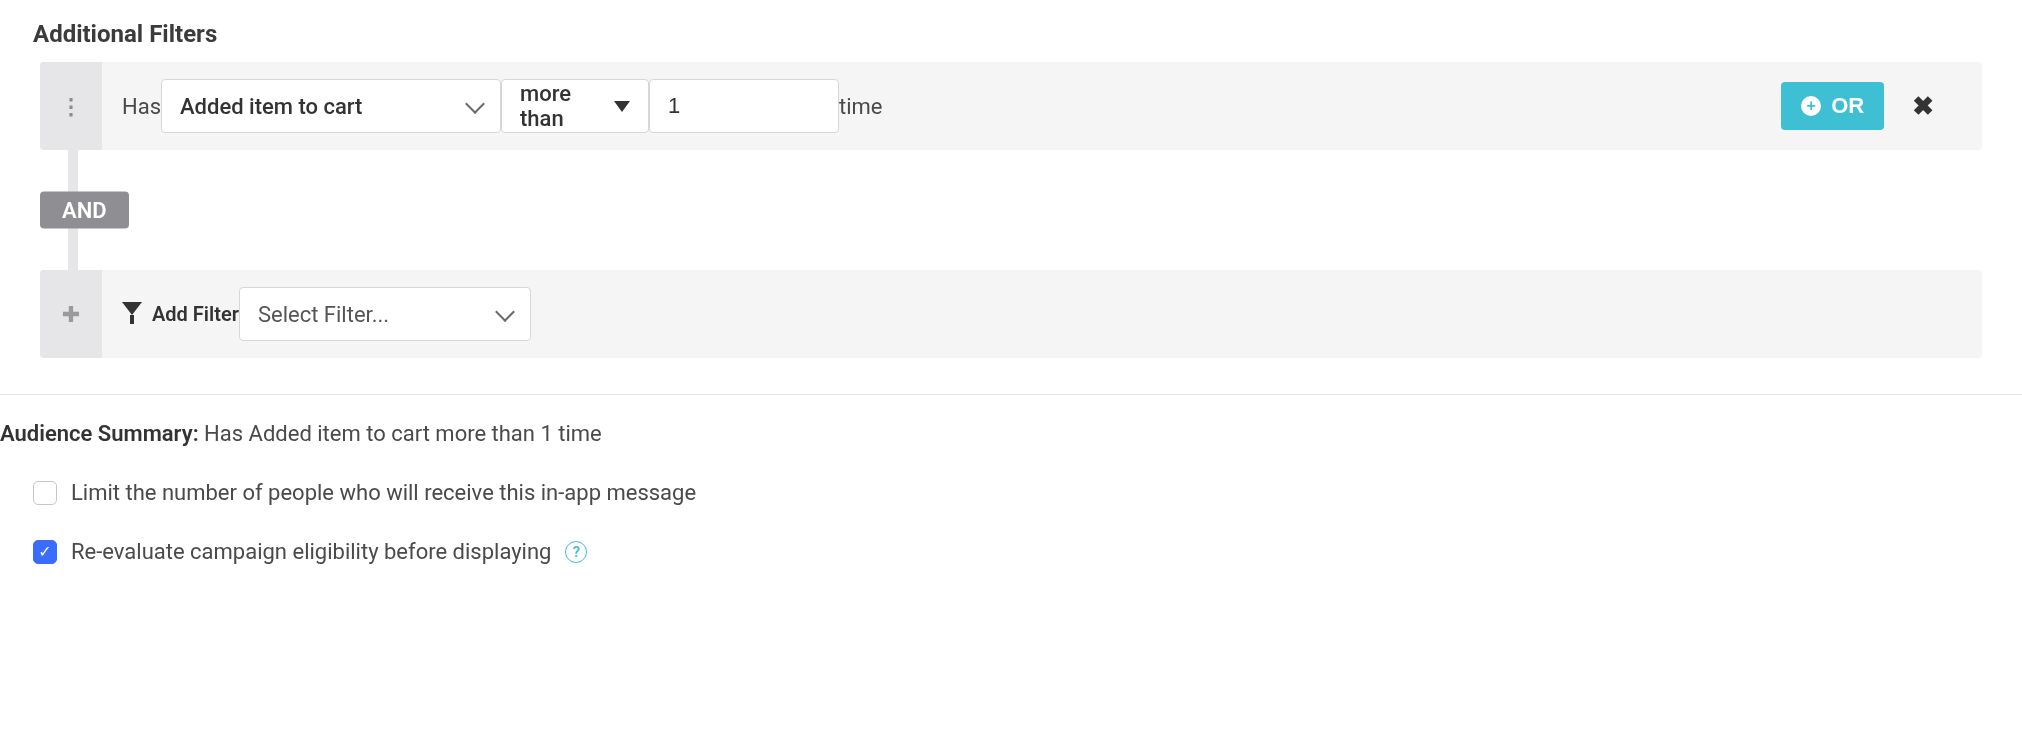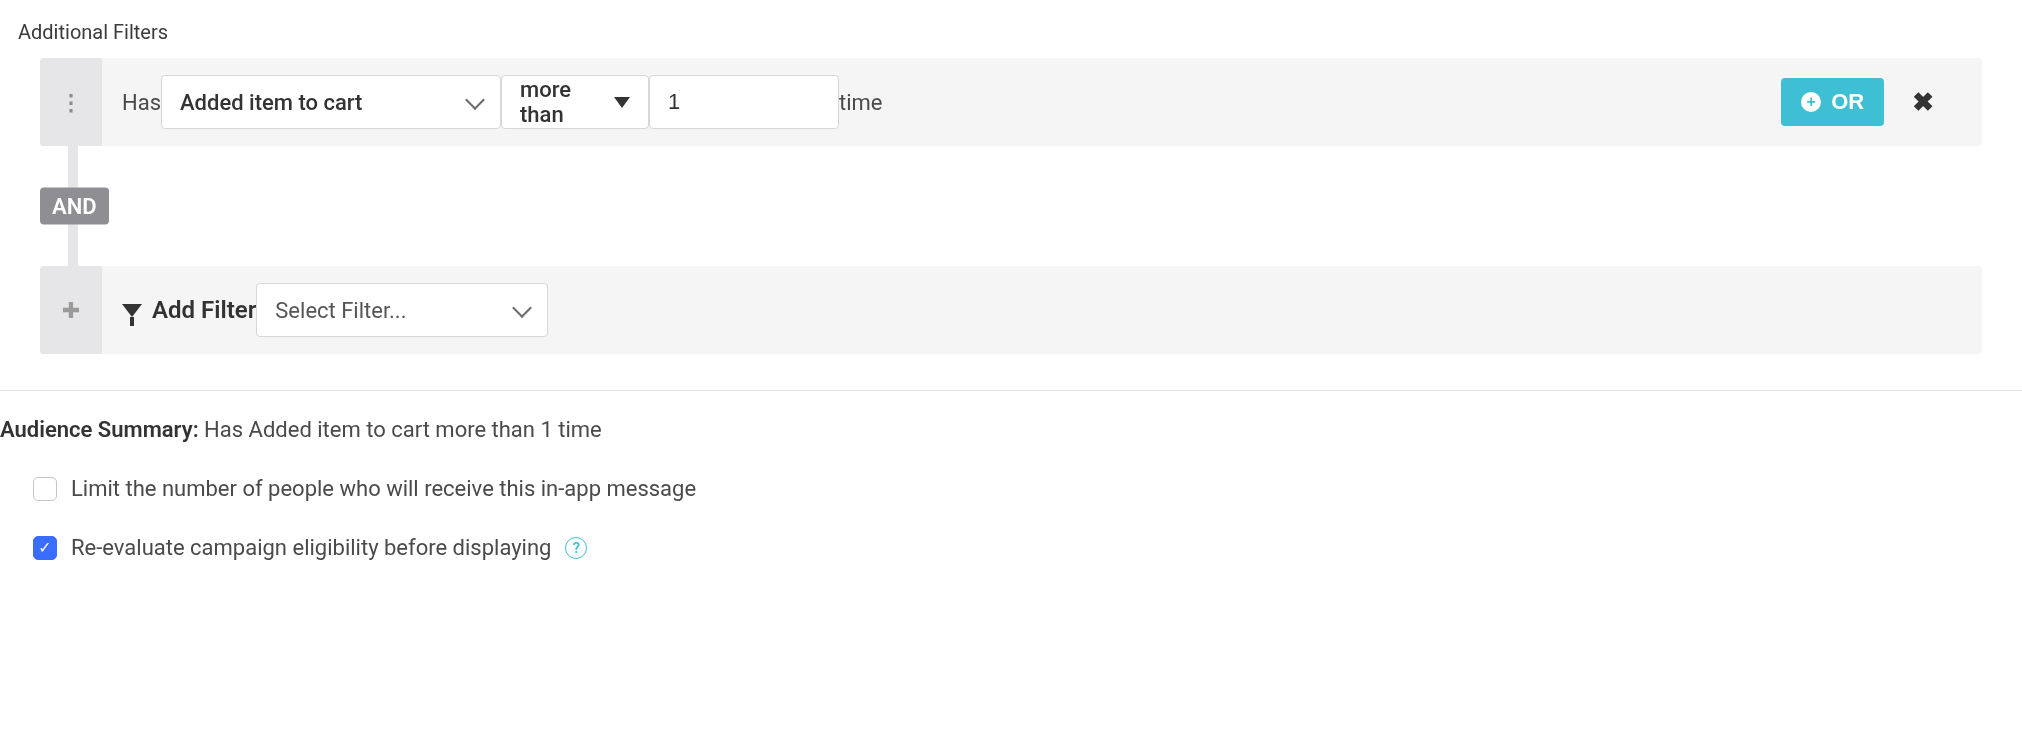--- a/index.html
+++ b/index.html
@@ -6,24 +6,24 @@
   body {
     margin: 0;
     padding: 0;
     font-family: -apple-system, BlinkMacSystemFont, "Segoe UI", Roboto, sans-serif;
     color: #3a3a3a;
     background: #fff;
     font-size: 20px;
   }
   .container { padding: 0 0 30px 0; }
   .section-title {
-    font-size: 20px;
-    font-weight: 400;
+    font-size: 24px;
+    font-weight: 700;
     color: #3b3b3b;
-    margin: 20px 0 14px 18px;
+    margin: 20px 0 14px 33px;
   }
   .filter-row {
     display: flex;
     align-items: center;
     background: #f5f5f6;
     margin-left: 40px;
     margin-right: 40px;
     border-radius: 4px;
     height: 88px;
   }
@@ -144,29 +144,28 @@
   }
   .and-chip {
     position:absolute;
     left:0;
     top: 50%;
     transform: translateY(-50%);
     background:#8f8f93;
     color:#fff;
     font-weight:600;
     font-size:22px;
-    padding:6px 12px;
+    padding:6px 22px;
     border-radius:4px;
   }
   .add-filter-label {
-    font-size:24px;
+    font-size:20px;
     font-weight:600;
     color:#333;
     display:flex;
-    align-items:center;
     gap:10px;
   }
   .funnel-icon {
     width:0;height:0;
     border-left:10px solid transparent;
     border-right:10px solid transparent;
     border-top:13px solid #333;
     position:relative;
   }
   .funnel-icon::after{

